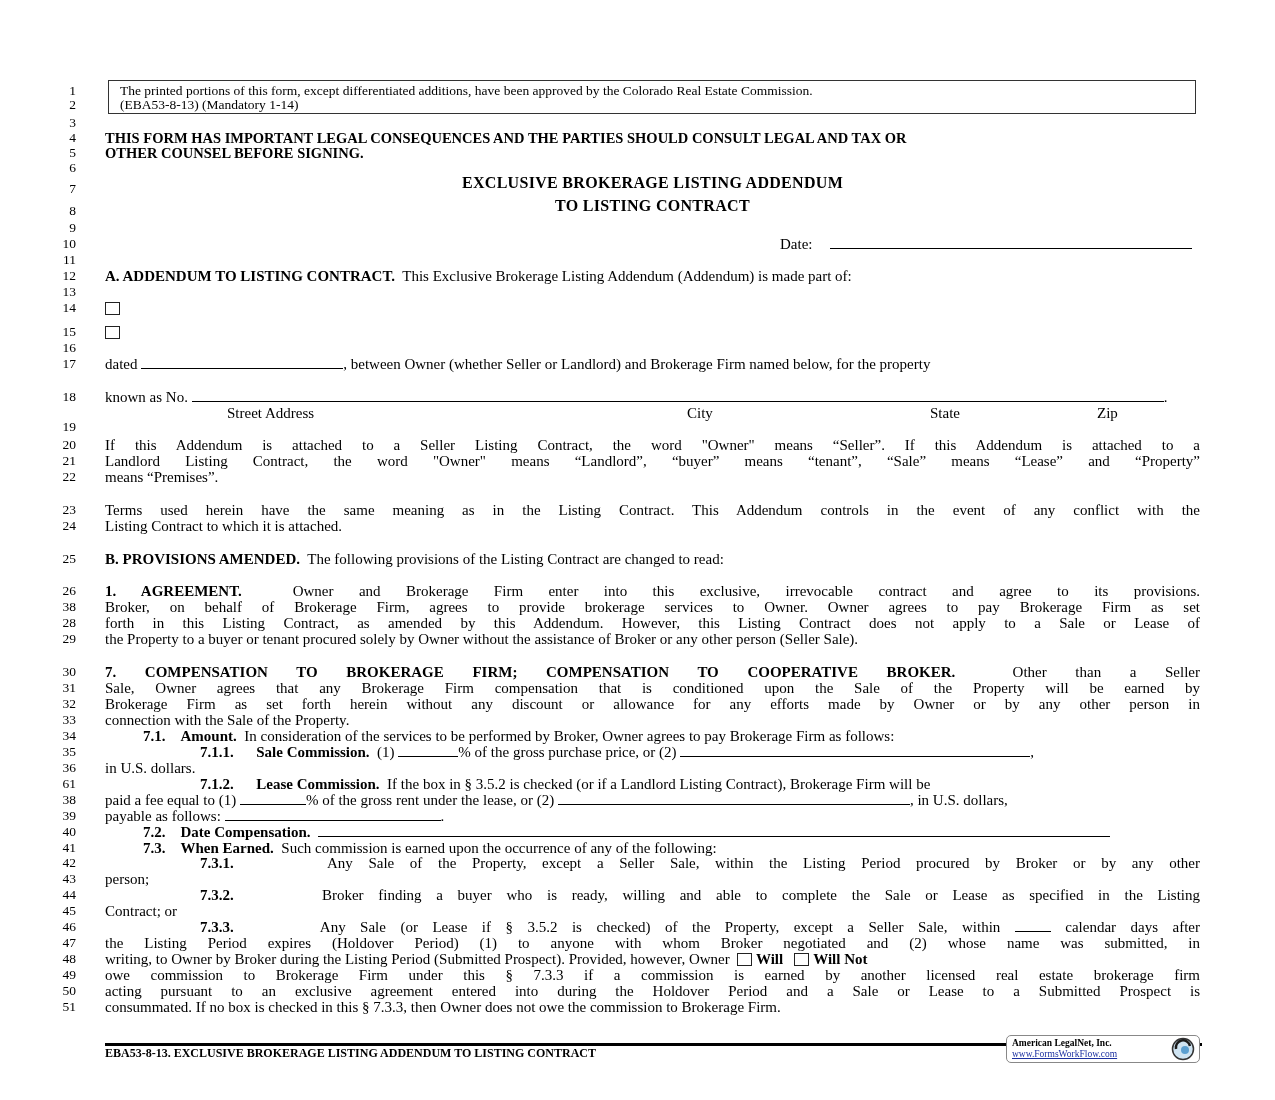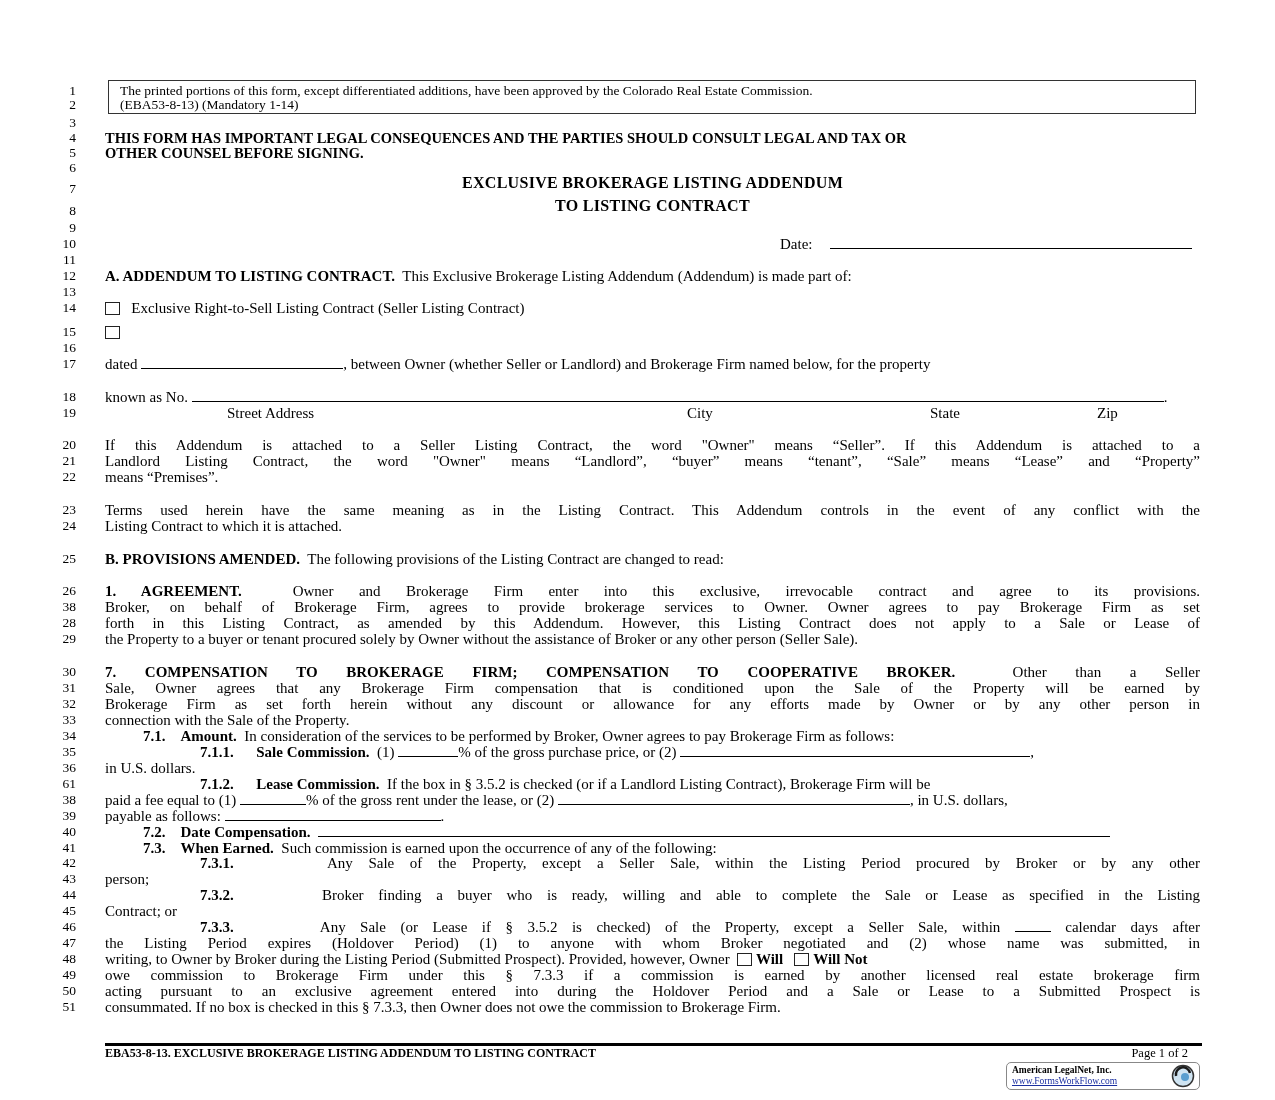--- a/index.html
+++ b/index.html
@@ -11,21 +11,21 @@
     .b { font-weight: bold; }
     .notice-box { position: absolute; left: 108px; top: 80px; width: 1088px; height: 34px; border: 1px solid #333; box-sizing: border-box; }
     .notice-text { position: absolute; left: 120px; font-size: 13.5px; line-height: 16px; white-space: nowrap; }
     .title { position: absolute; left: 105px; right: 75px; text-align: center; font-weight: bold; font-size: 16px; letter-spacing: 0.3px; }
     .cb { display: inline-block; width: 15px; height: 13px; border: 1px solid #222; vertical-align: -2px; box-sizing: border-box; background: #fff; }
     .blank { display: inline-block; border-bottom: 1px solid #000; height: 12px; vertical-align: baseline; }
     .sub { position: absolute; font-size: 15px; line-height: 16px; }
     .footer-rule { position: absolute; left: 105px; top: 1043px; width: 1097px; height: 3px; background: #000; }
     .footer-left { position: absolute; left: 105px; top: 1046px; font-size: 12px; font-weight: bold; white-space: nowrap; }
     .footer-right { position: absolute; right: 87px; top: 1046px; font-size: 12.5px; white-space: nowrap; }
-    .badge { position: absolute; left: 1006px; top: 1062px; width: 194px; height: 28px; border: 1px solid #888; border-radius: 5px; box-sizing: border-box; background: #fff; }
+    .badge { position: absolute; left: 1006px; top: 1035px; width: 194px; height: 28px; border: 1px solid #888; border-radius: 5px; box-sizing: border-box; background: #fff; }
     .badge .co { position: absolute; left: 5px; top: 2px; font-size: 9.5px; font-weight: bold; white-space: nowrap; }
     .badge .url { position: absolute; left: 5px; top: 13px; font-size: 9.5px; color: #1a2fa0; text-decoration: underline; white-space: nowrap; }
     .badge .globe { position: absolute; right: 3px; top: 1px; width: 26px; height: 24px; }
   </style>
 </head>
 <body>
 
 <div>
   <div class="ln" style="top:83px">1</div>
   <div class="ln" style="top:97px">2</div>
@@ -38,21 +38,21 @@
   <div class="ln" style="top:220px">9</div>
   <div class="ln" style="top:236px">10</div>
   <div class="ln" style="top:252px">11</div>
   <div class="ln" style="top:268px">12</div>
   <div class="ln" style="top:284px">13</div>
   <div class="ln" style="top:300px">14</div>
   <div class="ln" style="top:324px">15</div>
   <div class="ln" style="top:340px">16</div>
   <div class="ln" style="top:356px">17</div>
   <div class="ln" style="top:389px">18</div>
-  <div class="ln" style="top:405px">19</div>
+  <div class="ln" style="top:419px">19</div>
   <div class="ln" style="top:437px">20</div>
   <div class="ln" style="top:453px">21</div>
   <div class="ln" style="top:469px">22</div>
   <div class="ln" style="top:502px">23</div>
   <div class="ln" style="top:518px">24</div>
   <div class="ln" style="top:551px">25</div>
   <div class="ln" style="top:583px">26</div>
   <div class="ln" style="top:599px">38</div>
   <div class="ln" style="top:615px">28</div>
   <div class="ln" style="top:631px">29</div>
@@ -93,21 +93,21 @@
 <div class="sub" style="left:780px;top:236px">Date:</div>
 <div class="blank" style="position:absolute;left:830px;top:236px;width:362px"><span></span></div>
 
 <div class="row" style="top:268px">
   <span class="b">A.   ADDENDUM TO LISTING CONTRACT.</span>&nbsp;
   <span>This Exclusive Brokerage Listing Addendum (Addendum) is made part of:</span>
 </div>
 
 <div class="row" style="top:300px">
   <span class="cb"></span>
-  &nbsp;&nbsp;<span>Exclusive Right-to-Sell Listing Contract (Seller Listing Contract)</span>
+  &nbsp;&nbsp;
 </div>
 <div class="row" style="top:324px">
   <span class="cb"></span>
   &nbsp;
 </div>
 
 <div class="row" style="top:356px">
   <span>dated</span>
   <span class="blank" style="width:202px"><span></span></span><span>,  between Owner (whether Seller or Landlord) and Brokerage Firm named below, for the property</span>
 </div>

